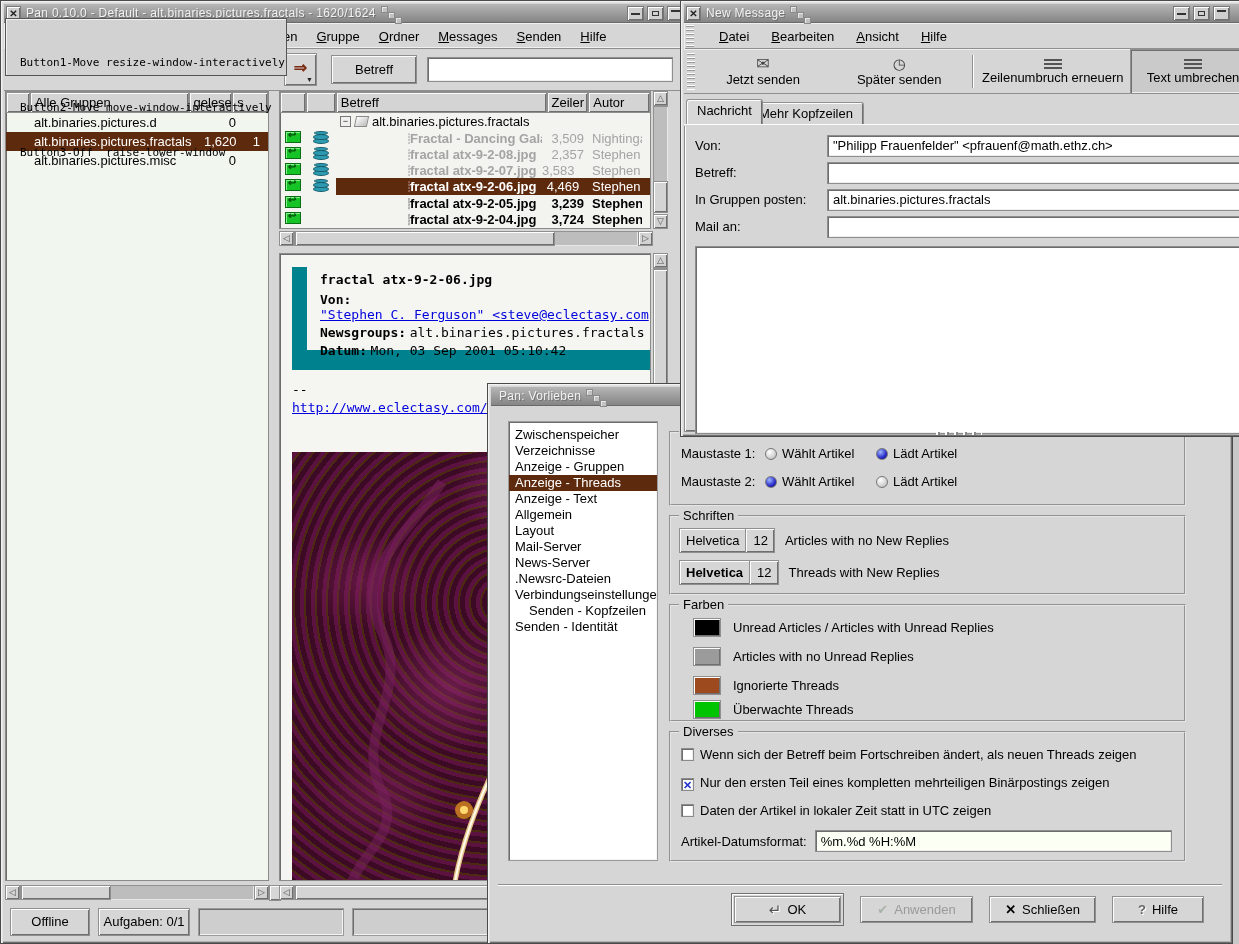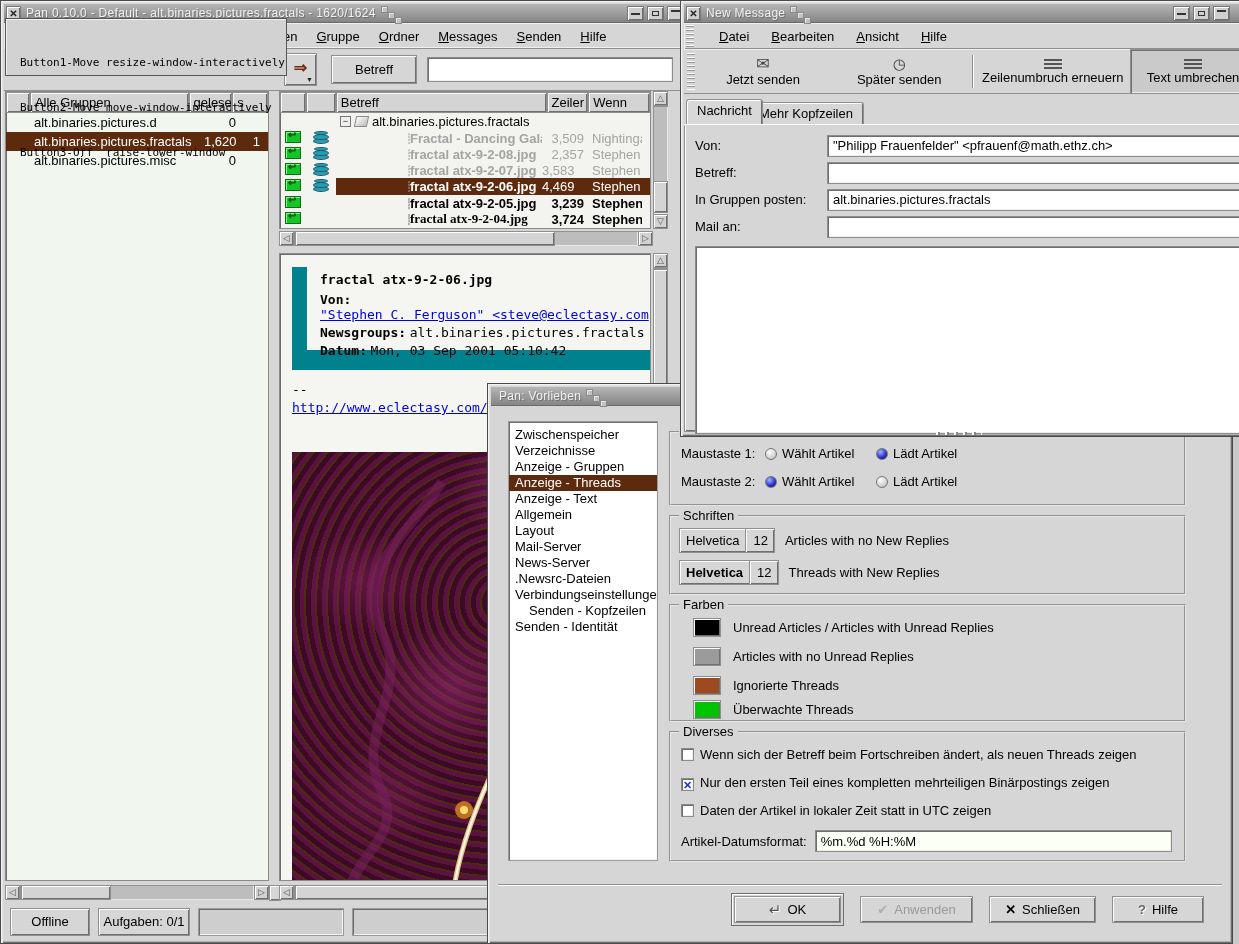--- a/index.html
+++ b/index.html
@@ -174,21 +174,21 @@
   <div class="sb-btn" style="left:253px; top:884px;">▷</div>
 
   <div class="raised" style="position:absolute; left:268px; top:884px; width:12px; height:16px;"></div>
 
   <div style="position:absolute; left:278px; top:90px; width:372px; height:138px; background:#f3f3f0; border:1px solid #8a8a8a; box-shadow:inset 1px 1px 0 #6d6d6d; overflow:hidden;">
     <div style="display:flex;">
       <div class="col-hdr" style="width:26px;"></div>
       <div class="col-hdr" style="width:30px;"></div>
       <div class="col-hdr" style="width:212px;">Betreff</div>
       <div class="col-hdr" style="width:42px;">Zeiler</div>
-      <div class="col-hdr" style="width:62px;">Wenn</div>
+      <div class="col-hdr" style="width:62px;">Autor</div>
     </div>
 
     <div style="display:flex; align-items:center; height:17px; padding-left:60px; gap:4px;">
       <span class="expander">−</span>
       <span class="pkg"></span>
       <span>alt.binaries.pictures.fractals</span>
     </div>
 
     <div style="display:flex; align-items:center; height:16px; color:#a4a4a4;">
       <span style="width:26px; text-align:center;"><span class="icon-binary"></span></span>
@@ -213,37 +213,37 @@
       <span style="width:136px; padding-left:4px; white-space:nowrap; overflow:hidden; font-weight:bold;">fractal atx-9-2-07.jpg</span>
       <span style="width:42px; text-align:left;">3,583</span>
       <span style="width:58px; padding-left:8px; white-space:nowrap; overflow:hidden;">Stephen C</span>
     </div>
     <div style="display:flex; align-items:center; height:17px;">
       <span style="width:26px; text-align:center;"><span class="icon-binary"></span></span>
       <span style="width:30px; text-align:center;"><span class="icon-disks"></span></span>
       <span class="sel" style="display:flex; flex:1; align-items:center; height:17px;">
         <span class="tree-guide" style="width:16px; padding-left:70px; color:#caa;">┊</span>
         <span style="width:136px; padding-left:4px; white-space:nowrap; overflow:hidden; font-weight:bold;">fractal atx-9-2-06.jpg</span>
-        <span style="width:42px; text-align:left;">4,469</span>
+        <span style="width:42px; text-align:center;">4,469</span>
         <span style="width:58px; padding-left:8px; white-space:nowrap; overflow:hidden;">Stephen C</span>
       </span>
     </div>
     <div style="display:flex; align-items:center; height:16px; font-weight:bold;">
       <span style="width:26px; text-align:center;"><span class="icon-binary"></span></span>
       <span style="width:30px;"></span>
       <span class="tree-guide" style="width:16px; padding-left:70px;">┊</span>
       <span style="width:136px; padding-left:4px; white-space:nowrap; overflow:hidden;">fractal atx-9-2-05.jpg</span>
       <span style="width:42px; text-align:right;">3,239</span>
       <span style="width:58px; padding-left:8px; white-space:nowrap; overflow:hidden;">Stephen C</span>
     </div>
     <div style="display:flex; align-items:center; height:16px; font-weight:bold;">
       <span style="width:26px; text-align:center;"><span class="icon-binary"></span></span>
       <span style="width:30px;"></span>
       <span class="tree-guide" style="width:16px; padding-left:70px;">┊</span>
-      <span style="width:136px; padding-left:4px; white-space:nowrap; overflow:hidden;font-family:Liberation Serif, serif;">fractal atx-9-2-04.jpg</span>
+      <span style="width:136px; padding-left:4px; white-space:nowrap; overflow:hidden;">fractal atx-9-2-04.jpg</span>
       <span style="width:42px; text-align:right;">3,724</span>
       <span style="width:58px; padding-left:8px; white-space:nowrap; overflow:hidden;">Stephen C</span>
     </div>
   </div>
 
   <div class="sb-btn" style="left:652px; top:90px;">△</div>
   <div class="sb-trough" style="left:652px; top:105px; width:15px; height:108px;"></div>
   <div class="sb-thumb" style="left:652px; top:180px; width:15px; height:32px;"></div>
   <div class="sb-btn" style="left:652px; top:213px;">▽</div>
 

